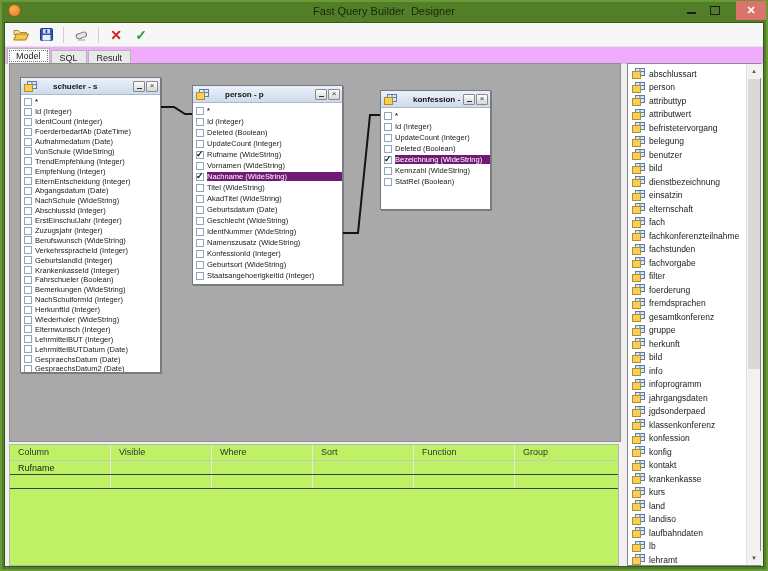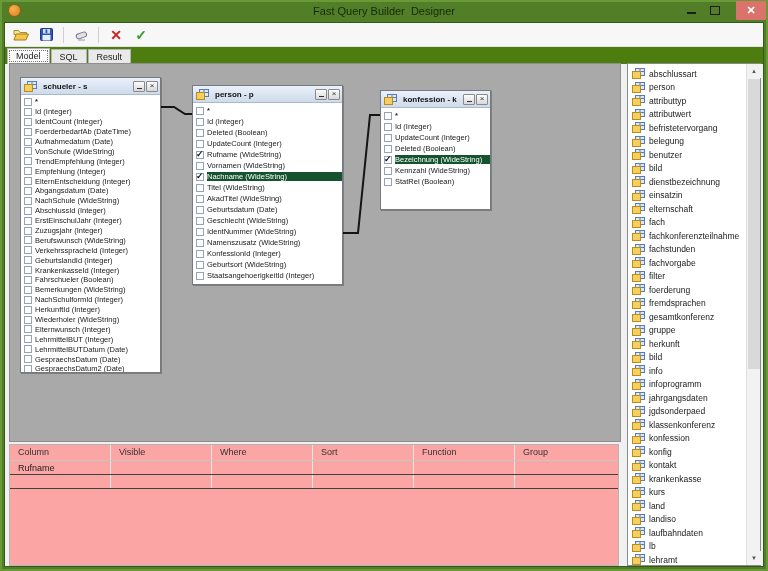--- a/index.html
+++ b/index.html
@@ -28,55 +28,55 @@
     background:#f0f0f0; border:1px solid #35591b; }
   
   .toolbar { position:absolute; left:0; top:0; width:100%; height:24px; background:#f7f7f7;
     border-bottom:1px solid #e3e3e3; display:flex; align-items:center; padding-left:6px; gap:5px; }
   .tbtn { width:20px; height:20px; display:flex; align-items:center; justify-content:center; }
   .tsep { width:1px; height:16px; background:#cfcfcf; margin:0 2px; }
   .glyph-x { color:#cc2222; font-size:14px; font-weight:bold; line-height:1; }
   .glyph-check { color:#2f9e2f; font-size:14px; font-weight:bold; line-height:1; }
   
   .tabstrip { position:absolute; left:0; top:24px; width:100%; height:17px; display:flex;
-    align-items:center; padding-left:2px; background:#4d7c0f; }
+    align-items:flex-end; padding-left:2px; background:#f0abfc; }
   .tab { font-size:9px; color:#222; padding:2px 8px 2px; background:#e9e9e9;
     border:1px solid #b5b5b5; border-bottom:none; margin-right:1px; height:14px; line-height:10px; }
   .tab.active { background:#fcfcfc; height:16px; outline:1px dotted #777; outline-offset:-3px; }
   
   .canvas { position:absolute; left:4px; top:40px; width:612px; height:379px;
     background:#a9a9a9; border:1px solid #8e8e8e; overflow:hidden; }
   .links { position:absolute; left:0; top:0; z-index:0; }
   
   .tablewin { position:absolute; z-index:1; background:#fff; border:1px solid #76797e;
     box-shadow:1px 1px 0 rgba(0,0,0,.25); display:flex; flex-direction:column; }
   .win-schueler  { left:10px;  top:13px; width:141px; height:296px; }
   .win-person    { left:182px; top:21px; width:151px; height:200px; }
   .win-konfession{ left:370px; top:26px; width:111px; height:120px; }
   .twhead { height:17px; flex:none; display:flex; align-items:center; padding:0 2px 0 3px;
     background:linear-gradient(#eaf1fb,#cedbea); border-bottom:1px solid #aab8cc; }
-  .twtitle { flex:1; margin-left:6px; font-size:8px; font-weight:bold; color:#111;
+  .twtitle { flex:1; margin-left:16px; font-size:8px; font-weight:bold; color:#111;
     white-space:nowrap; overflow:hidden; }
   .wbtn { width:12px; height:11px; margin-left:1px; background:linear-gradient(#fdfdfd,#d8d8d8);
     border:1px solid #8a8a8a; border-radius:1px; display:flex; align-items:center; justify-content:center;
     font-size:8px; line-height:1; color:#333; }
   .wbtn .min-g { width:5px; height:1.5px; background:#333; margin-top:5px; }
   .trows { flex:1; overflow:hidden; padding-top:2px; }
   .trow { display:flex; align-items:center; padding-left:3px; height:11px; }
   .win-schueler .trow { height:9.9px; }
   .cb { flex:none; width:8px; height:8px; border:1px solid #93a3b8; background:#fff;
     margin-right:3px; position:relative; }
   .trow.checked .cb::after { content:"✓"; position:absolute; left:-1px; top:-3px;
     font-size:9px; font-weight:bold; color:#111; }
   .flabel { font-size:7.5px; color:#1a1a1a; white-space:nowrap; overflow:hidden; flex:1; padding-right:1px; }
   .trow.star .flabel { font-weight:bold; }
-  .trow.selected .flabel { background:#14532d; color:#fff; }
+  .trow.selected .flabel { background:#701a75; color:#fff; }
   
   .grid { position:absolute; left:4px; top:421px; width:610px; height:122px;
-    background:#fca5a5; border:1px solid #b5b5b5; overflow:hidden; }
+    background:#bef264; border:1px solid #b5b5b5; overflow:hidden; }
   .grow { display:flex; height:14px; }
   .grow.ghead { height:16px; border-bottom:1px solid #c6c6c6; }
   .gcell { width:101px; flex:none; border-right:1px solid #e8e8e8; padding:2px 0 0 8px;
     font-size:9px; color:#222; white-space:nowrap; overflow:hidden; }
   .gcell:last-child { flex:1; border-right:none; }
   .grow:not(.ghead) { border-bottom:1px solid #404040; }
   .ghead .gcell { color:#333; }
   
   .sidebar { position:absolute; left:622px; top:40px; width:134px; height:503px;
     background:#fff; border:1px solid #8a8a8a; }

